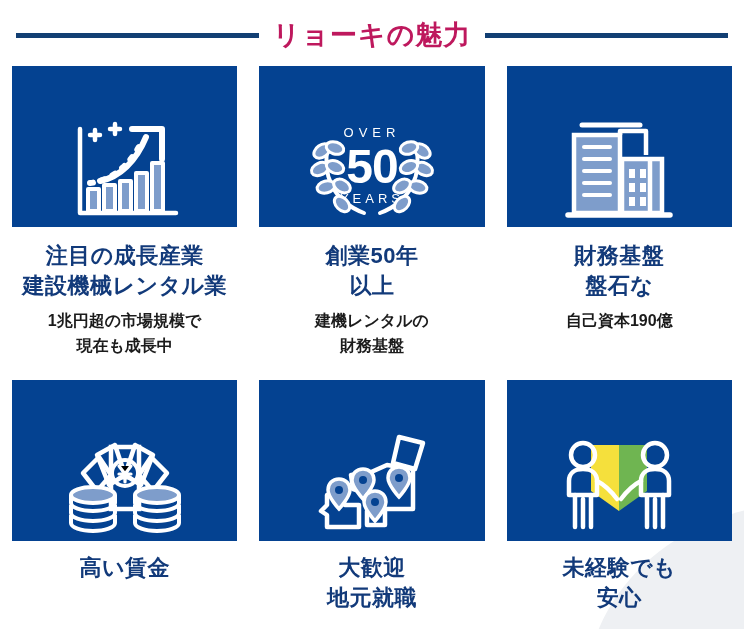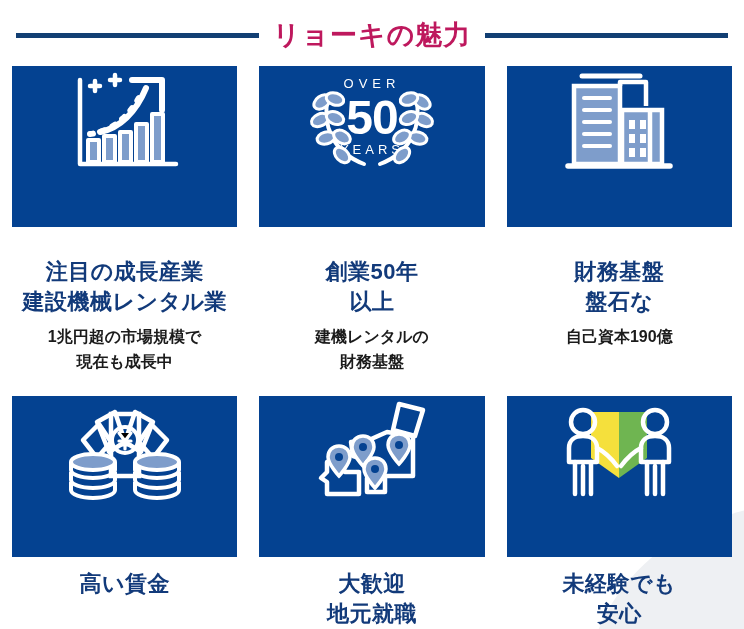--- a/index.html
+++ b/index.html
@@ -79,27 +79,27 @@
     flex-direction: column;
     align-items: center;
     text-align: center;
   }
 
   .icon-tile {
     width: 100%;
     height: 161px;
     background: #044291;
     display: flex;
-    align-items: flex-start;
+    align-items: flex-end;
     justify-content: center;
   }
   .icon-tile svg { display: block; }
 
   .card-title {
-    margin-top: 30px;
+    margin-top: 14px;
     font-size: 22px;
     font-weight: bold;
     color: #123a7a;
     line-height: 1.35;
     letter-spacing: 0.5px;
   }
   .card-title .ln { display: block; }
 
   .card-sub {
     margin-top: 9px;

